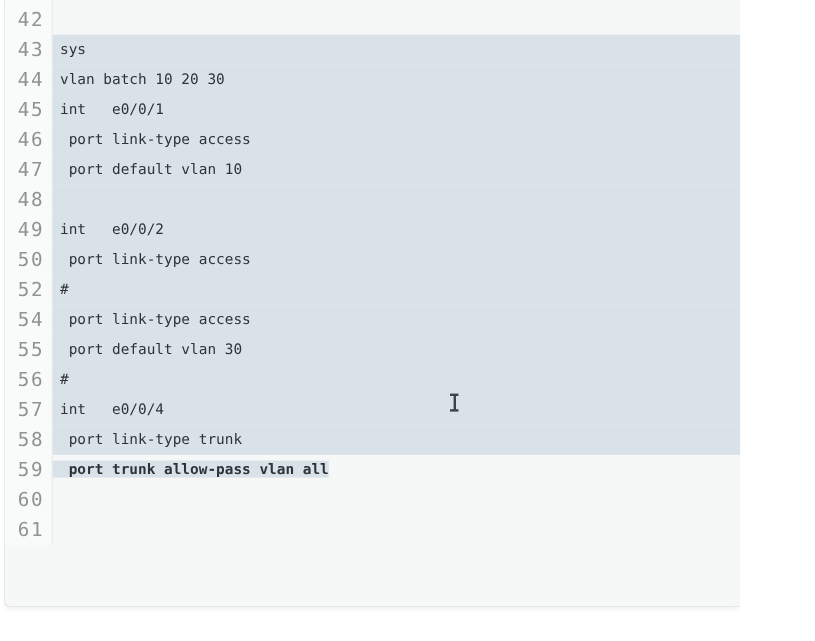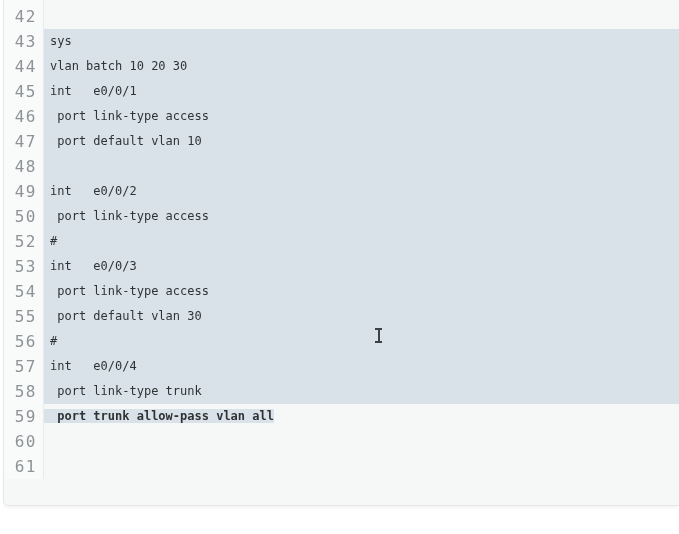--- a/index.html
+++ b/index.html
@@ -3,21 +3,21 @@
 <meta charset="utf-8">
 <style>
   html, body {
     margin: 0;
     padding: 0;
     background: #ffffff;
     font-family: "DejaVu Sans Mono", "Liberation Mono", monospace;
   }
   .stage {
     position: relative;
-    width: 679px;
+    width: 617px;
     height: 534px;
     overflow: hidden;
     background: #ffffff;
   }
   .editor {
     position: absolute;
     left: 3px;
     top: -1px;
     right: 0;
     height: 506px;
@@ -133,24 +133,20 @@
         </div>
         <div class="row sel-full">
           <span class="ln">50</span>
           <span class="code"> port link-type access</span>
         </div>
         <div class="row sel-full">
           <span class="ln">52</span>
           <span class="code">#</span>
         </div>
         <div class="row sel-full">
-          <span class="ln">53</span>
-          <span class="code">int   e0/0/3</span>
-        </div>
-        <div class="row sel-full">
           <span class="ln">54</span>
           <span class="code"> port link-type access</span>
         </div>
         <div class="row sel-full">
           <span class="ln">55</span>
           <span class="code"> port default vlan 30</span>
         </div>
         <div class="row sel-full">
           <span class="ln">56</span>
           <span class="code">#</span>

